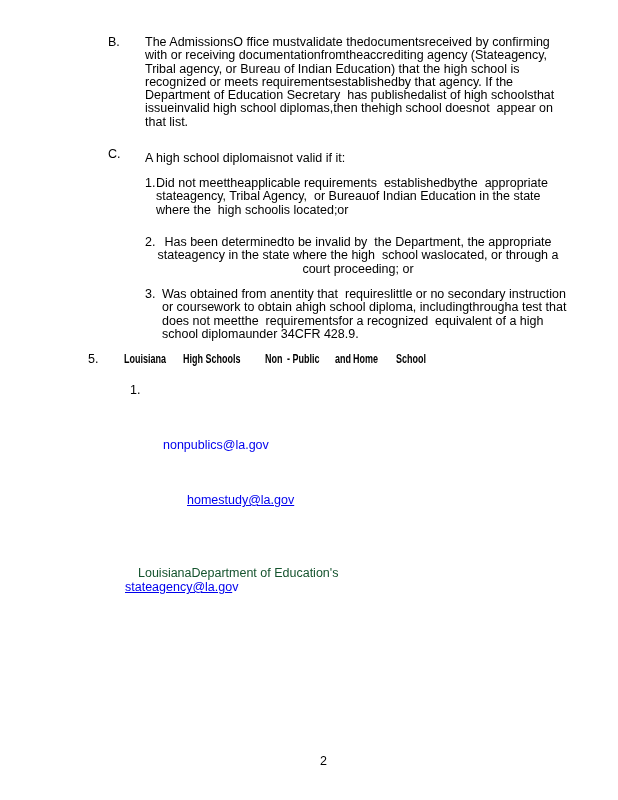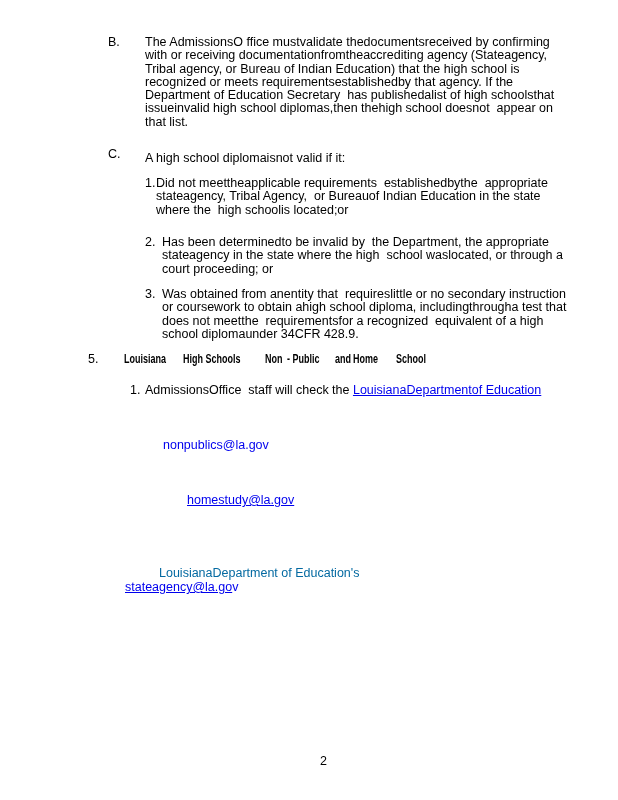--- a/index.html
+++ b/index.html
@@ -42,45 +42,44 @@
 
   <span class="abs" style="left:108px; top:148px;">C.</span>
   <div class="abs" style="left:145px; top:132px; width:426px;margin-top:20px;">A high school diplomaisnot valid if it:</div>
 
   <span class="abs" style="left:145px; top:177px;">1.</span>
   <div class="abs" style="left:156px; top:177px; width:424px;">Did not meettheapplicable requirements  establishedbythe  appropriate
 stateagency, Tribal Agency,  or Bureauof Indian Education in the state
 where the  high schoolis located;or</div>
 
   <span class="abs" style="left:145px; top:236px;">2.</span>
-  <div class="abs" style="left:162px; top:236px; width:424px;">Has been determinedto be invalid by  the Department, the appropriate
+  <div class="abs" style="left:146px; top:236px; width:424px;text-align:center;">Has been determinedto be invalid by  the Department, the appropriate
 stateagency in the state where the high  school waslocated, or through a
 court proceeding; or</div>
 
   <span class="abs" style="left:145px; top:288px;">3.</span>
   <div class="abs" style="left:162px; top:288px; width:430px;">Was obtained from anentity that  requireslittle or no secondary instruction
 or coursework to obtain ahigh school diploma, includingthrougha test that
 does not meetthe  requirementsfor a recognized  equivalent of a high
 school diplomaunder 34CFR 428.9.</div>
 
   <span class="abs" style="left:88px; top:353px;">5.</span>
   <span class="abs narrow" style="left:124px; top:353px;">Louisiana</span>
   <span class="abs narrow" style="left:183px; top:353px;">High Schools</span>
   <span class="abs narrow" style="left:265px; top:353px;">Non</span>
   <span class="abs narrow" style="left:287px; top:353px;">- Public</span>
   <span class="abs narrow" style="left:335px; top:353px;">and</span>
   <span class="abs narrow" style="left:353px; top:353px;">Home</span>
   <span class="abs narrow" style="left:396px; top:353px;">School</span>
 
   <span class="abs" style="left:130px; top:384px;">1.</span>
-  <div class="abs" style="left:145px; top:384px; width:440px;"><span>AdmissionsOffice  staff will check the </span><a class="link">LouisianaDepartmentof Education</a></div>
 
   <a class="abs link nounderline" style="left:163px; top:439px;">nonpublics@la.gov</a>
 
   <a class="abs link" style="left:163px; top:494px;padding-left:24px;">homestudy@la.gov</a>
 
-  <div class="abs" style="left:159px; top:567px; color:#0369a1;">LouisianaDepartment of Education's</div>
+  <div class="abs" style="left:138px; top:567px; color:#14532d;">LouisianaDepartment of Education's</div>
 
   <div class="abs" style="left:125px; top:581px;"><a class="link">stateagency@la.go</a><span class="tail">v</span></div>
 
   <div class="abs" style="left:320px; top:755px;">2</div>
 
 </div>
 
 </body></html>

